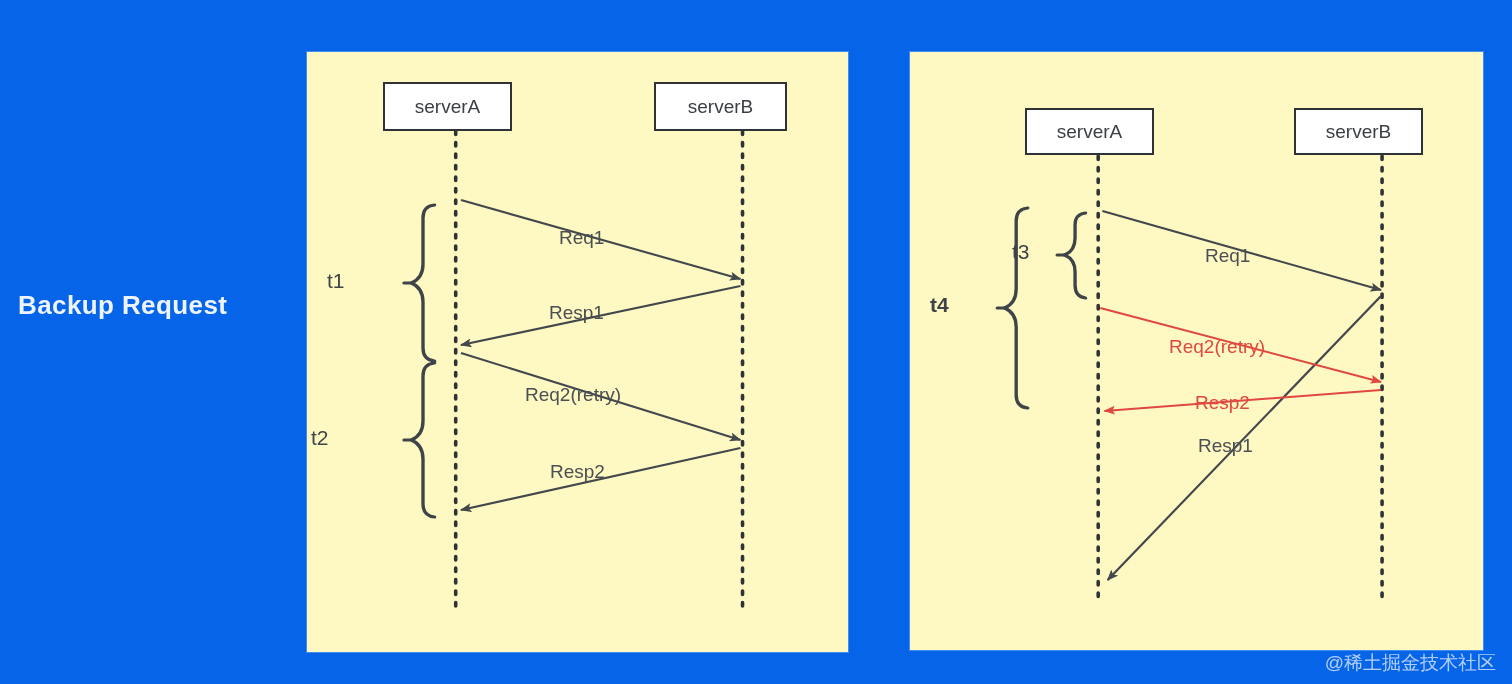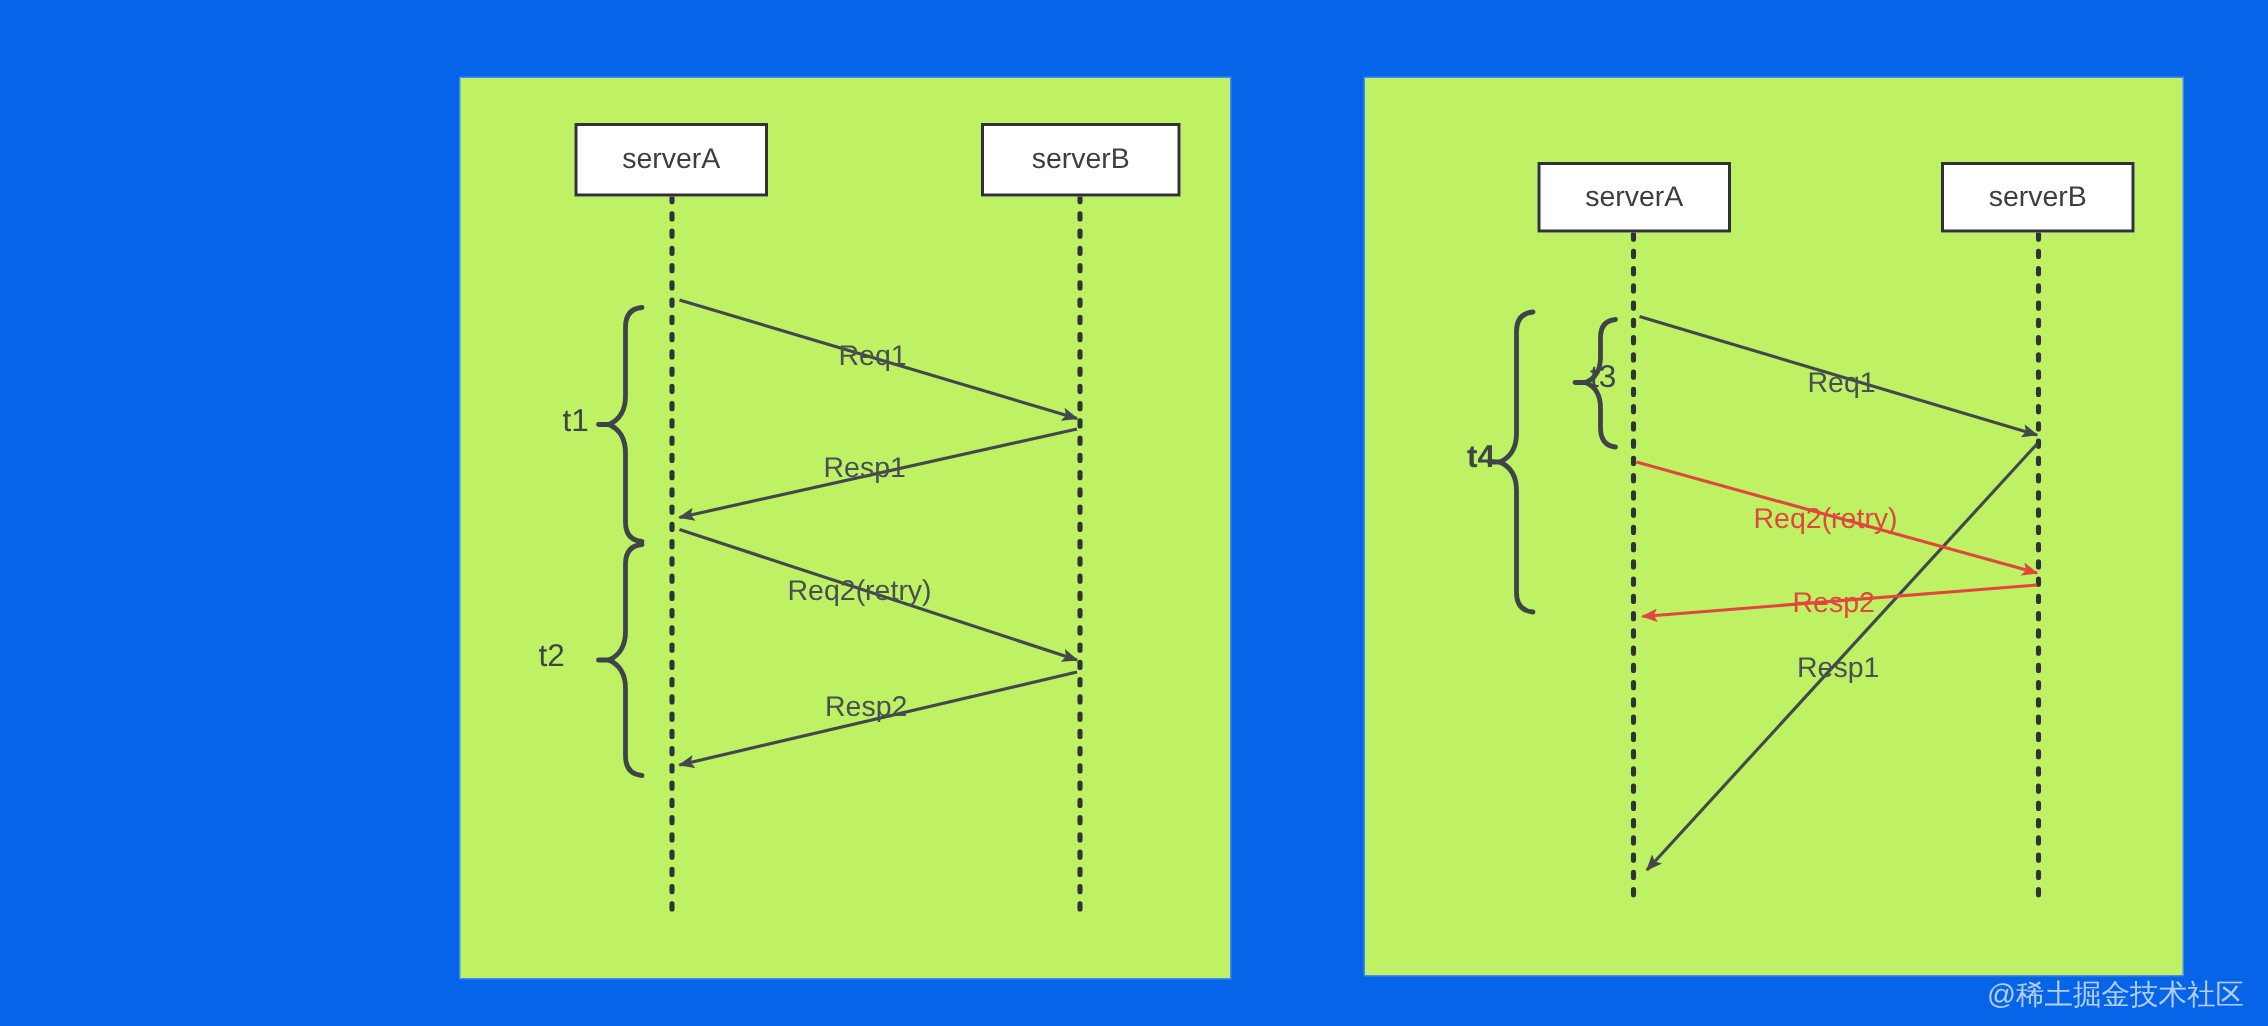--- a/index.html
+++ b/index.html
@@ -19,22 +19,23 @@
     color:#eef4ff;
     font-size:26px;
     font-weight:bold;
     letter-spacing:0.4px;
     line-height:1.2;
     user-select:none;
   }
 
   .panel{
     position:absolute;
-    background:#bef264;
+    background:#fef9c3;
     box-shadow:0 0 0 1px rgba(255,255,255,0.25);
+    padding-left:28px;
   }
   #panel-left{left:307px; top:52px; width:513px; height:600px;}
   #panel-right{left:910px; top:52px; width:545px; height:598px;}
 
   .panel svg{position:absolute;left:0;top:0;width:100%;height:100%;display:block;}
 
   .node-box{
     position:absolute;
     border:2.5px solid #2f3336;
     background:#ffffff;
@@ -51,38 +52,38 @@
     white-space:nowrap;
     user-select:none;
   }
   .lbl.red{color:#e0483f;}
   .tlabel{
     position:absolute;
     font-size:21px;
     color:#3f4448;
     white-space:nowrap;
     user-select:none;
-    margin-left:48px;
   }
 
   .watermark{
     position:absolute;
     right:16px; bottom:8px;
     font-size:19px;
     color:#cfe0fb;
     opacity:0.85;
     white-space:nowrap;
     user-select:none;
   }
 </style>
 </head>
 <body>
 
 <div id="stage">
 
+  <div class="title">Backup Request</div>
 
   <div class="panel" id="panel-left">
 
     <svg viewBox="0 0 513 600" preserveAspectRatio="none">
       <defs>
         <marker id="ahL" markerWidth="11" markerHeight="9" refX="10" refY="4.5" orient="auto" markerUnits="userSpaceOnUse">
           <path d="M0,0 L11,4.5 L0,9 L2.4,4.5 z" fill="#43484c"></path>
         </marker>
       </defs>
 

